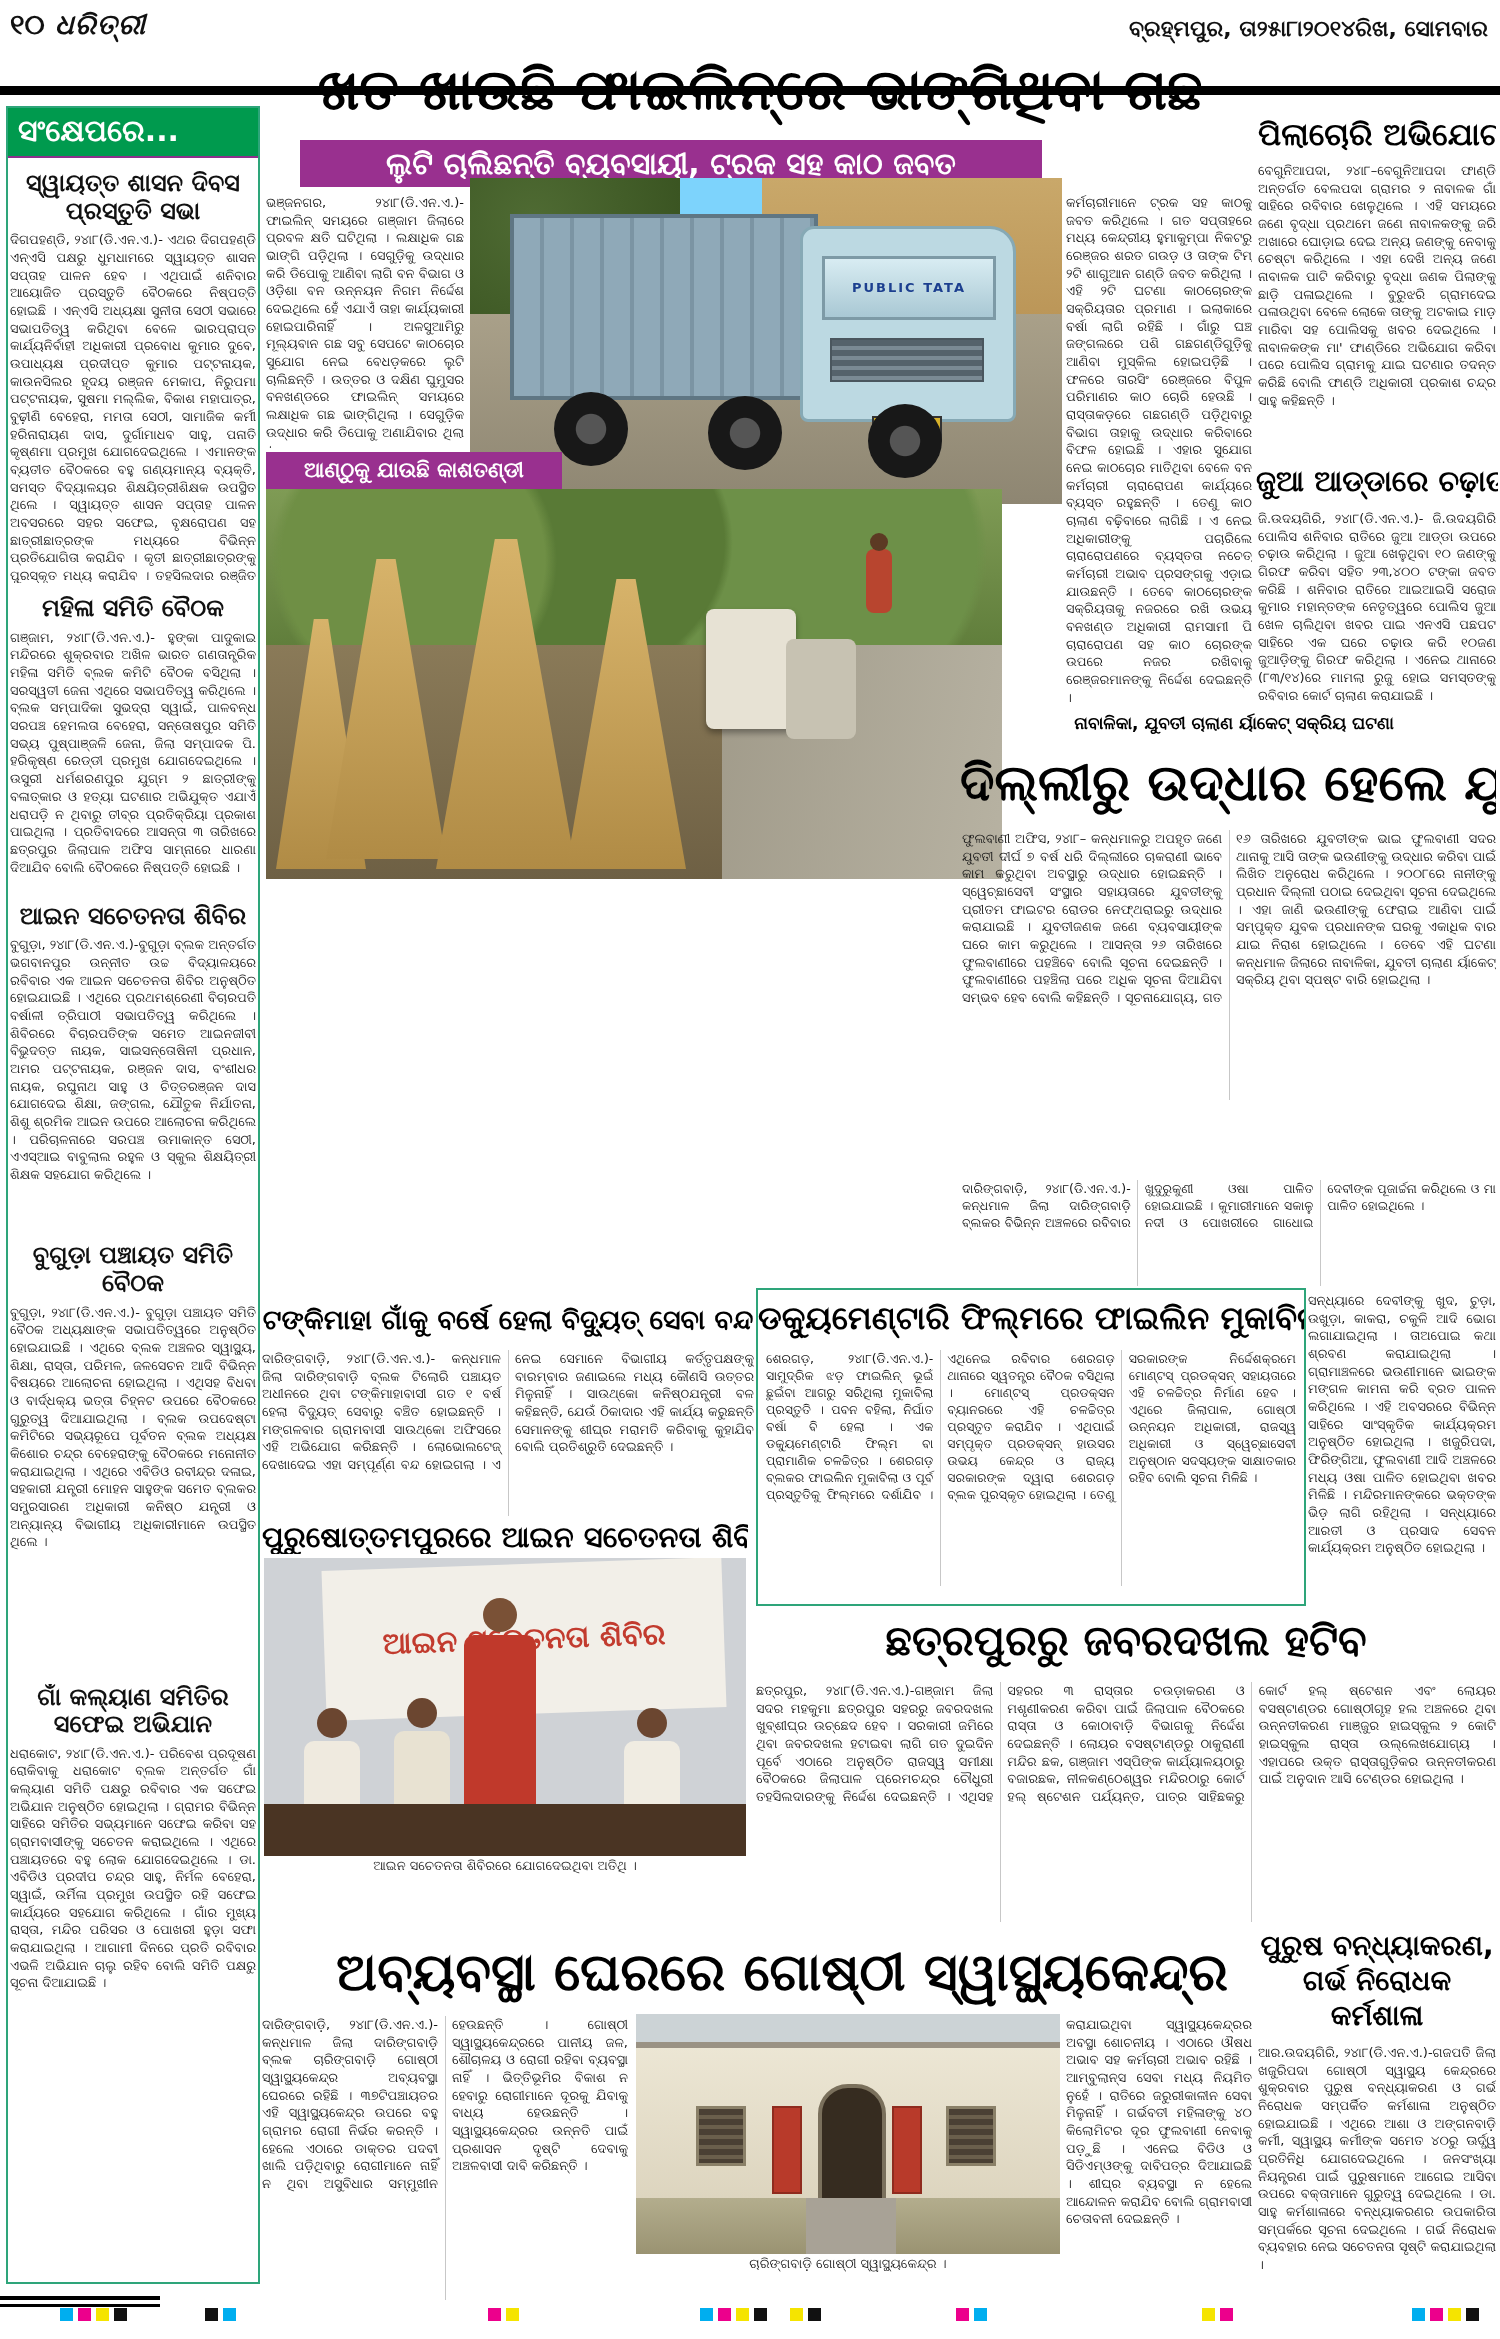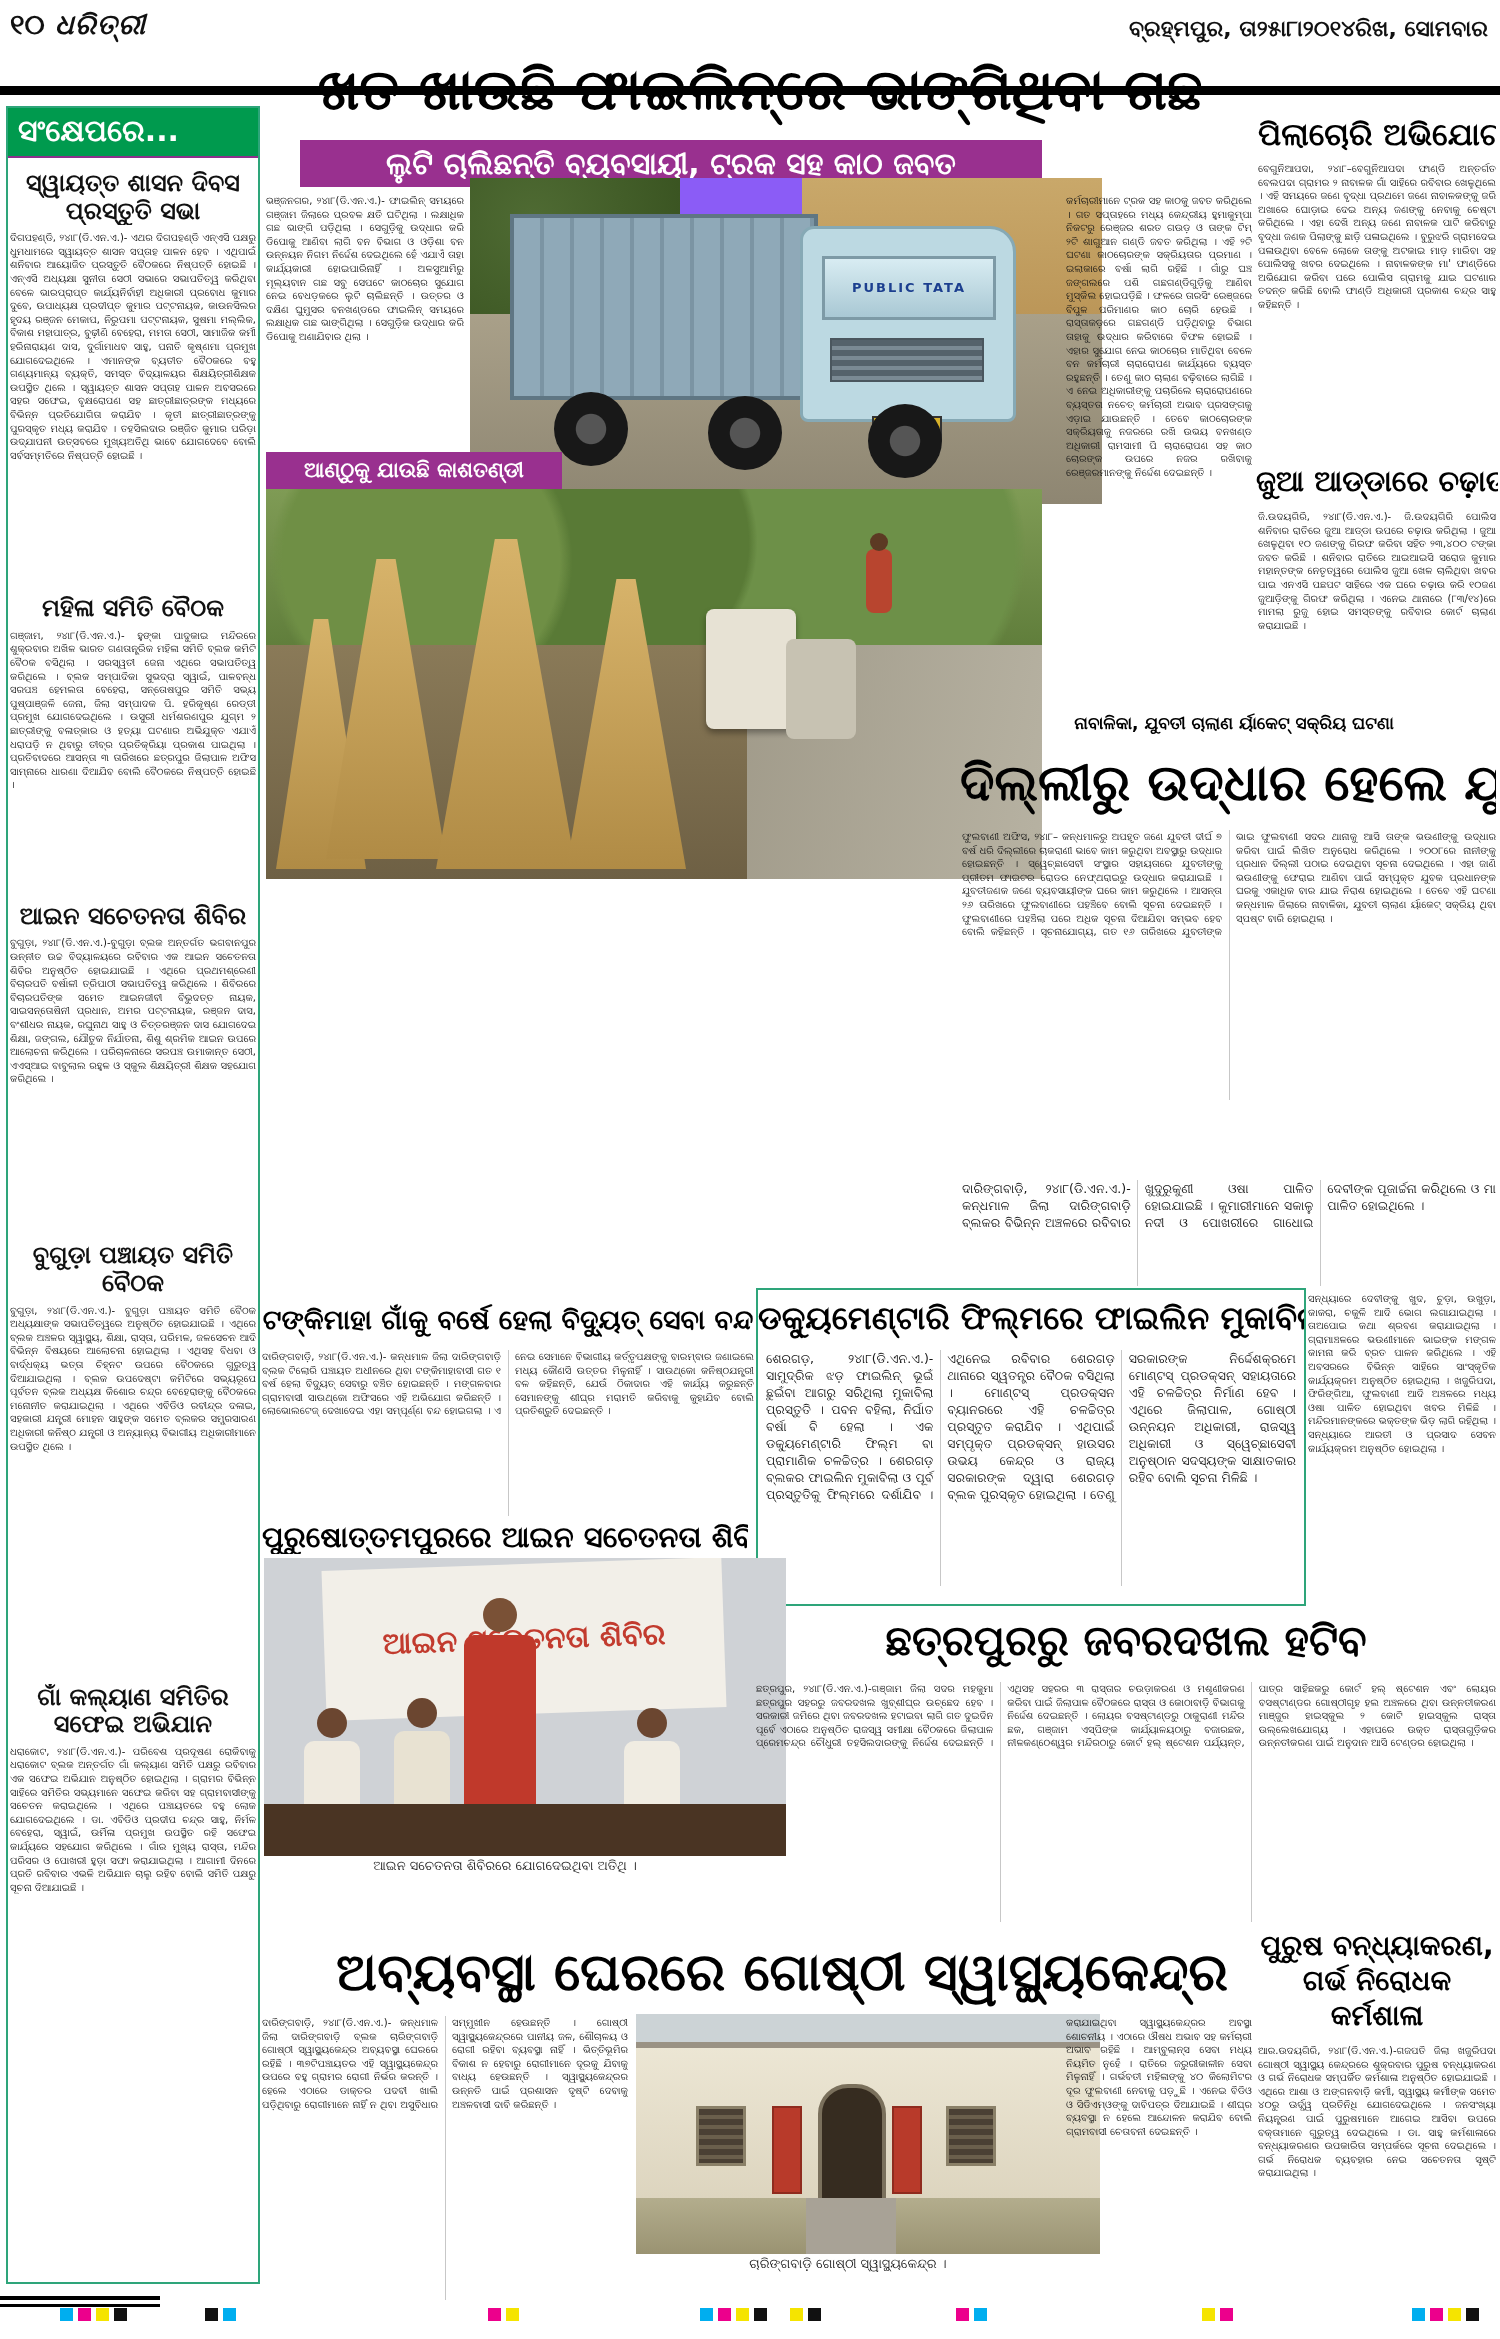--- a/index.html
+++ b/index.html
@@ -1,21 +1,21 @@
 <!DOCTYPE html>
 <html><head>
 <meta charset="utf-8">
 <style>
   html,body{margin:0;padding:0;background:#e8e8e8;}
   #page{position:relative;width:1500px;height:2339px;background:#fff;overflow:hidden;
         font-family:"DejaVu Sans","Liberation Sans",sans-serif;color:#111;}
   .abs{position:absolute;}
   .hl{font-weight:bold;color:#000;text-align:center;overflow:hidden;}
   .nowrap{white-space:nowrap;}
-  .bt{font-size:10px;line-height:1.36;text-align:justify;color:#151515;overflow:hidden;}
+  .bt{font-size:13px;line-height:1.36;text-align:justify;color:#151515;overflow:hidden;}
   .cap{font-size:13px;text-align:center;color:#222;overflow:hidden;white-space:nowrap;}
   .cols2{column-count:2;column-gap:14px;column-rule:1px solid #c7c7c7;}
   .cols3{column-count:3;column-gap:14px;column-rule:1px solid #c7c7c7;}
   
   #hdr-left{left:10px;top:8px;font-size:28px;font-weight:bold;}
   #hdr-left .paper{font-style:italic;letter-spacing:1px;}
   #hdr-right{right:12px;top:16px;font-size:22px;font-weight:bold;}
   #top-rule{left:0;top:86px;width:1500px;height:9px;background:#000;}
   
   #briefs{left:6px;top:106px;width:250px;height:2174px;border:2px solid #2ea57a;background:#fff;}
@@ -56,21 +56,21 @@
   #chhat-head{left:756px;top:1608px;width:740px;height:66px;font-size:42px;line-height:66px;}
   #chhat-body{left:756px;top:1682px;width:740px;height:240px;}
   
   #abya-head{left:262px;top:1936px;width:1040px;height:72px;font-size:52px;line-height:72px;}
   #abya-body{left:262px;top:2016px;width:366px;height:284px;}
   #abya-cont{left:1066px;top:2016px;width:186px;height:284px;}
   #health-caption{left:636px;top:2256px;width:424px;height:22px;}
   #work-head{left:1258px;top:1928px;width:238px;height:110px;font-size:28px;line-height:1.25;}
   #work-body{left:1258px;top:2044px;width:238px;height:256px;}
   
-  .photo{overflow:hidden;background:#8b5cf6;padding-left:40px;}
+  .photo{overflow:hidden;background:#7dd3fc;}
   #truck-photo{left:470px;top:178px;width:592px;height:326px;}
   .t-foliage{position:absolute;left:0;top:0;width:210px;height:140px;background:radial-gradient(circle at 30% 30%,#4f6b33,#37511f);}
   .t-wall{position:absolute;right:0;top:0;width:300px;height:170px;background:linear-gradient(#c9a86a,#b89254);}
   .t-ground{position:absolute;left:0;bottom:0;width:100%;height:190px;background:linear-gradient(#a9a089,#8e8672);}
   .t-cargo{position:absolute;left:40px;top:36px;width:300px;height:178px;background:repeating-linear-gradient(90deg,#8fa9b8 0 26px,#7b94a3 26px 30px);border:4px solid #5f7683;}
   .t-cab{position:absolute;left:330px;top:48px;width:210px;height:190px;background:#bcd9e2;border-radius:14px 26px 8px 8px;border:3px solid #86a9b5;}
   .t-windshield{position:absolute;left:352px;top:78px;width:168px;height:58px;background:linear-gradient(#d8ecf2,#a9c8d4);border:3px solid #7d9aa6;
      font-size:13px;font-weight:bold;color:#1c3f8f;text-align:center;line-height:58px;letter-spacing:2px;overflow:hidden;}
   .t-grill{position:absolute;left:360px;top:160px;width:150px;height:40px;background:repeating-linear-gradient(#55626b 0 6px,#7b8a94 6px 10px);border:2px solid #4a565e;}
   .t-plate{position:absolute;left:402px;top:238px;width:66px;height:20px;background:#d8b22a;border:2px solid #333;}

